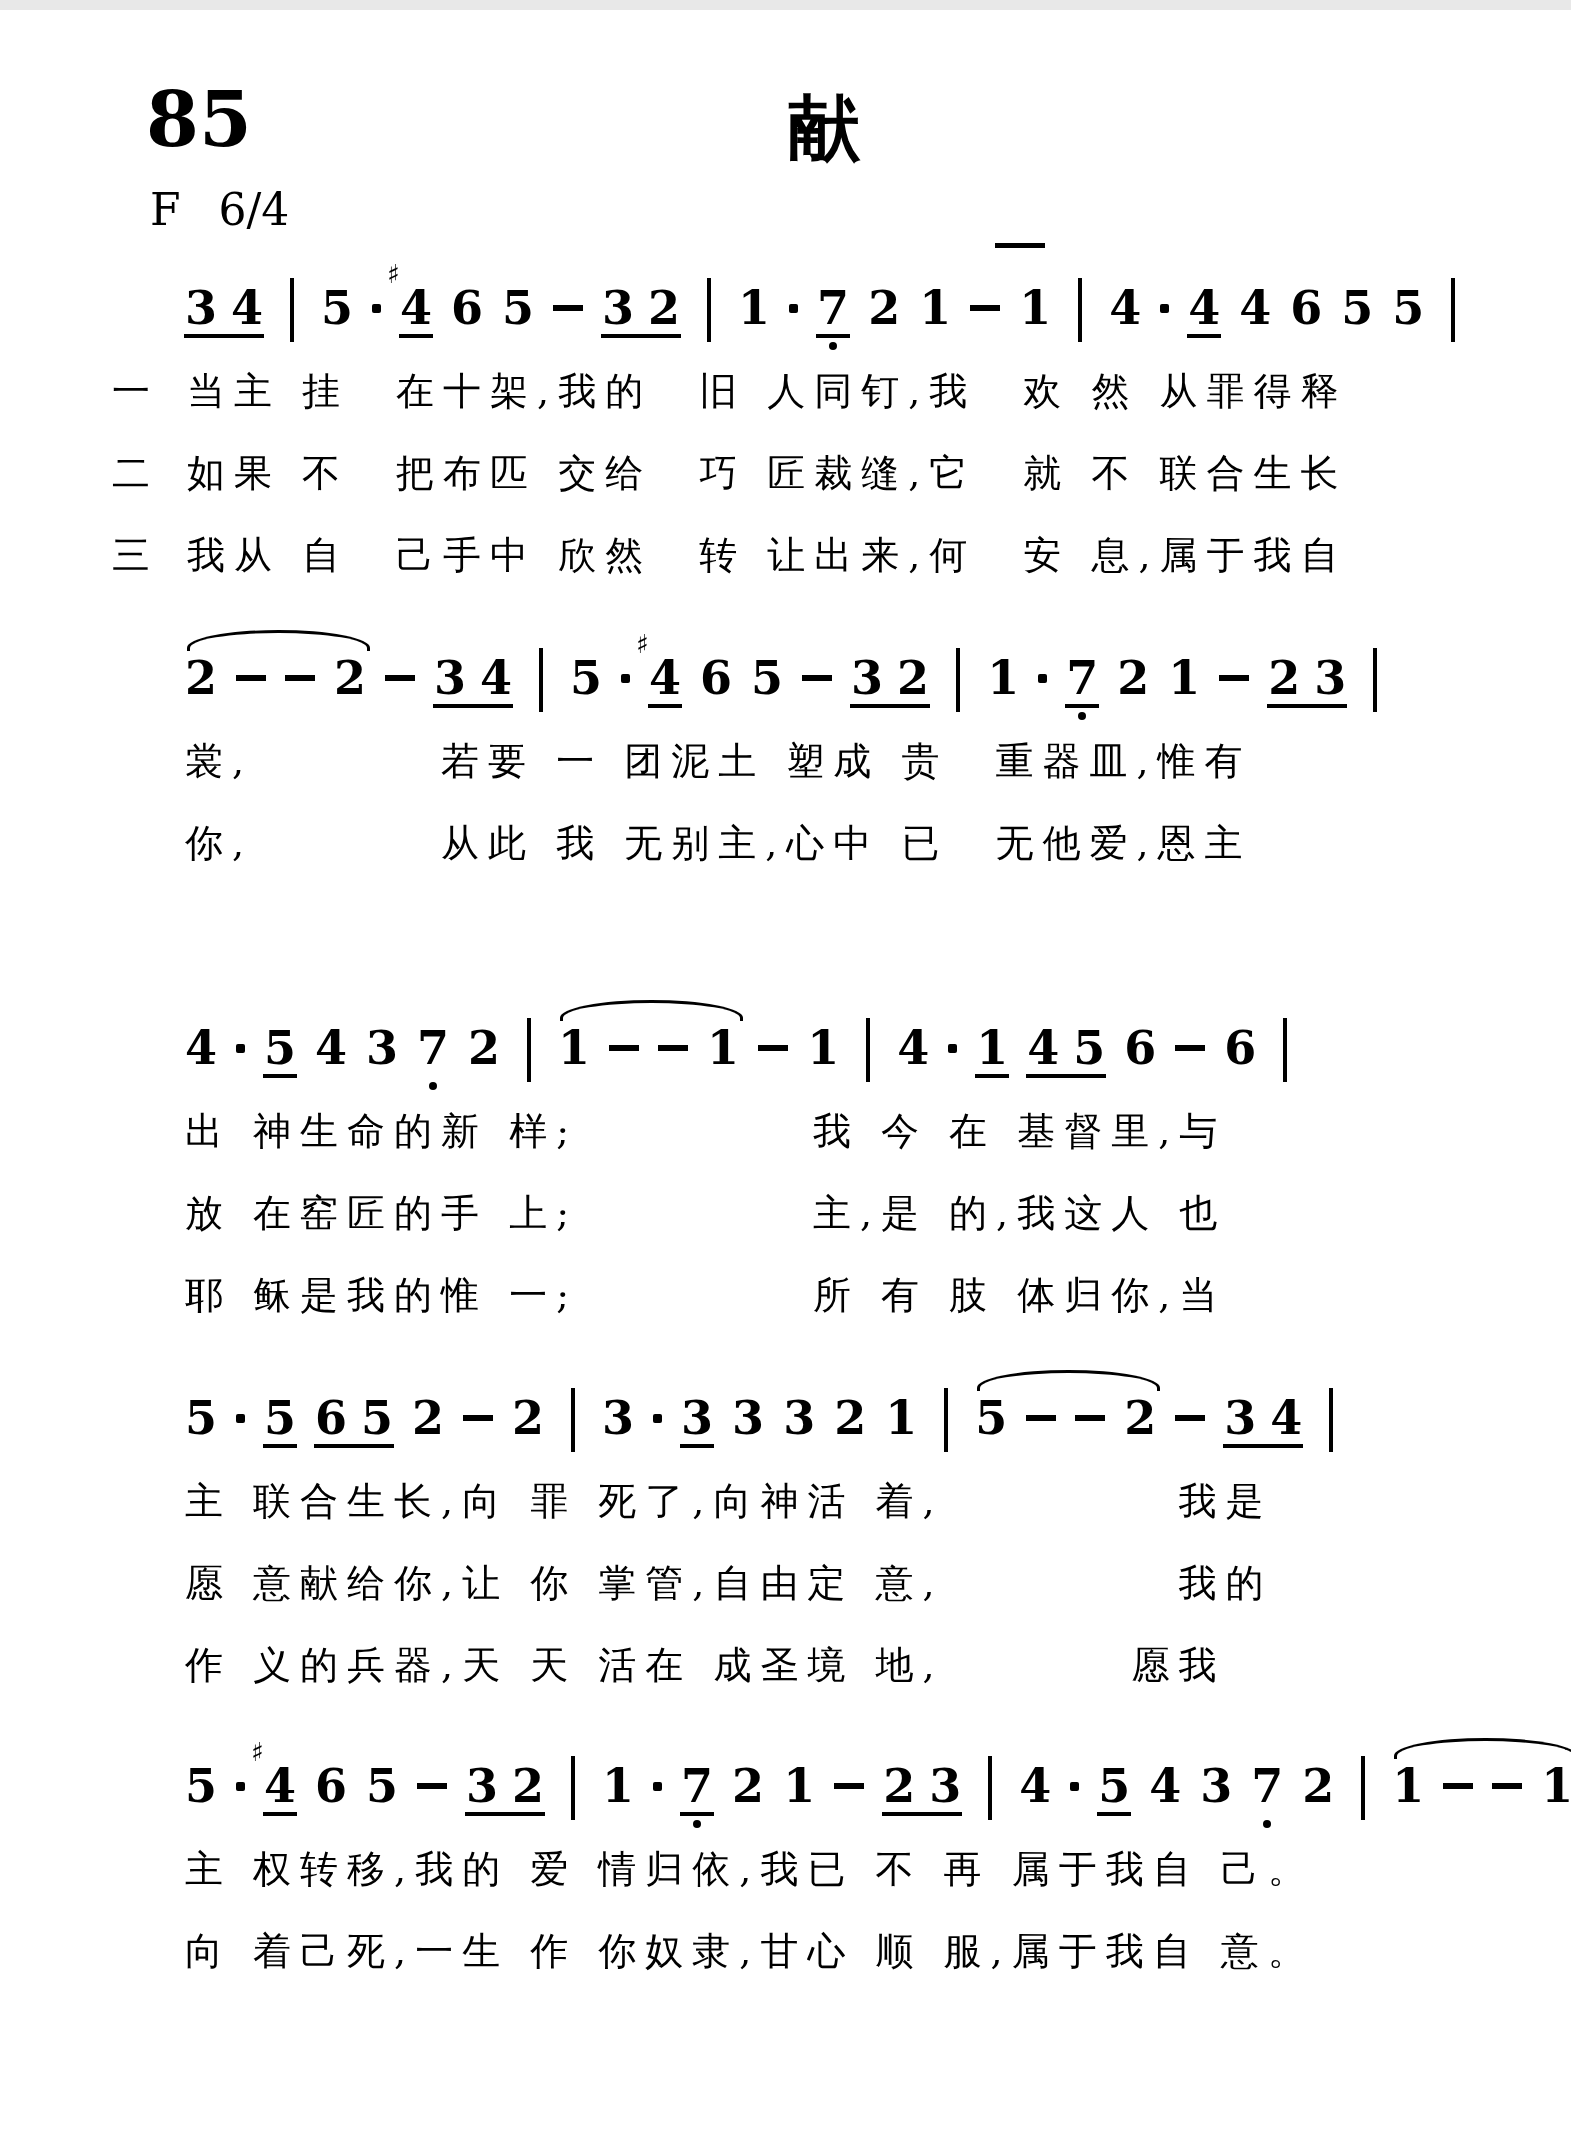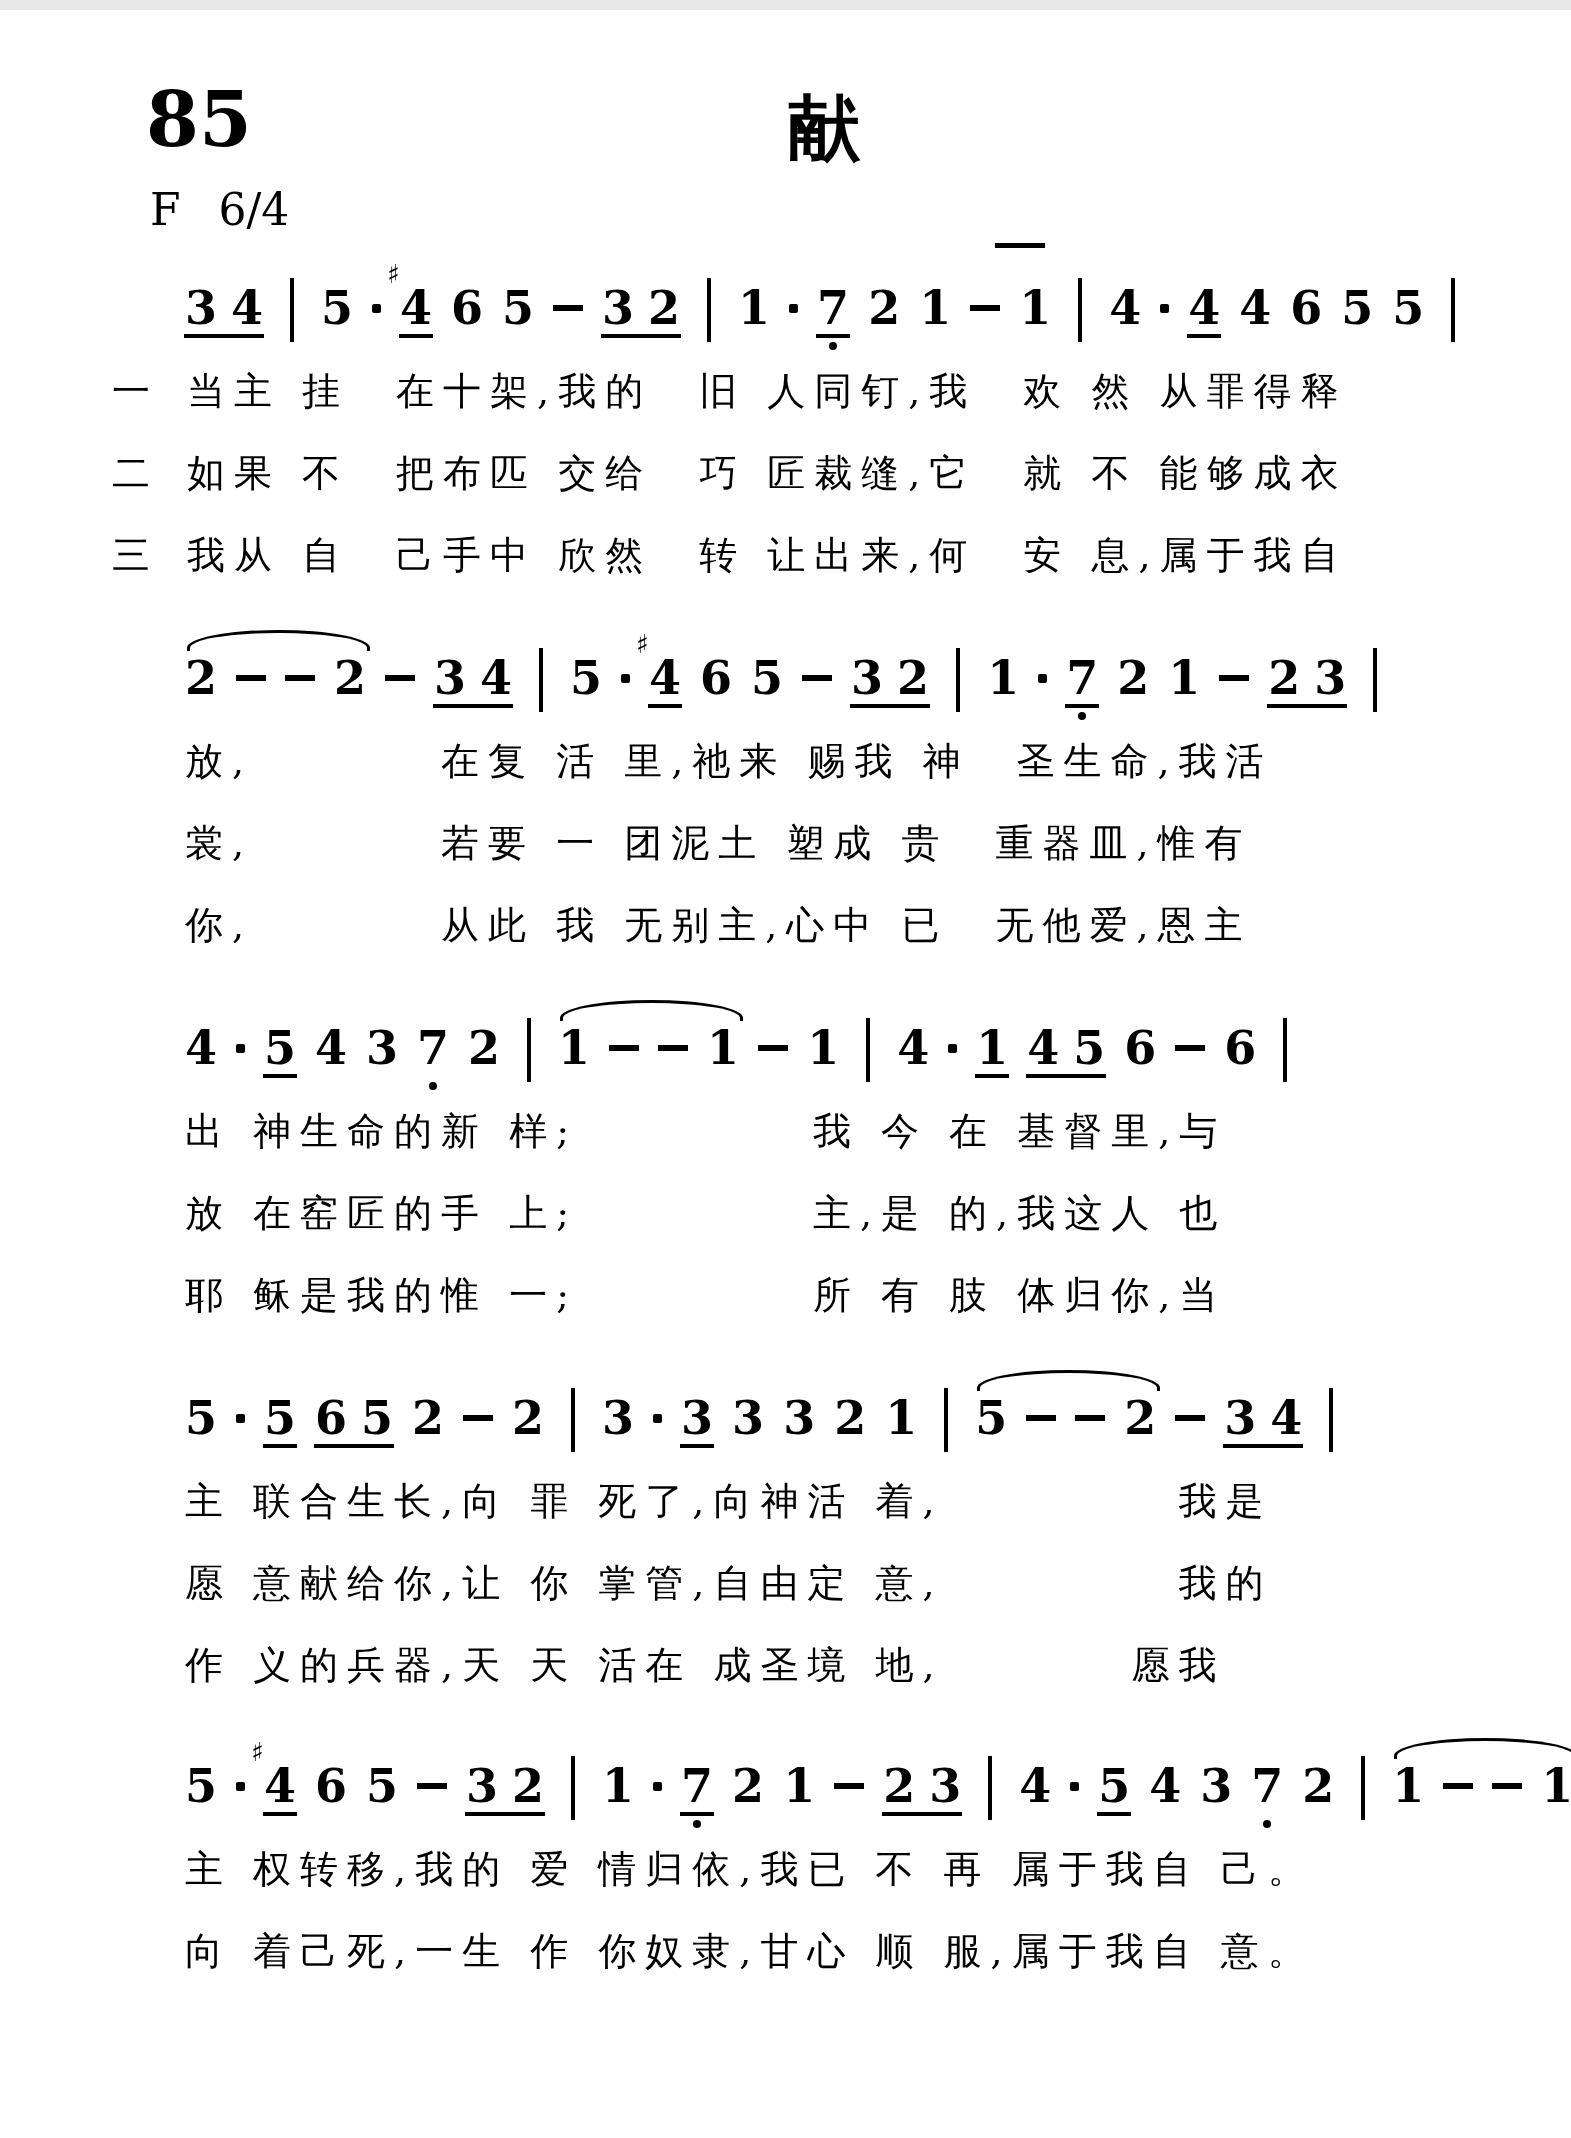--- a/index.html
+++ b/index.html
@@ -80,21 +80,21 @@
           <div class="tok note"><span class="num">4</span></div>
           <div class="tok adot"></div>
           <div class="tok note u"><span class="num">4</span></div>
           <div class="tok note"><span class="num">4</span></div>
           <div class="tok note"><span class="num">6</span></div>
           <div class="tok note"><span class="num">5</span></div>
           <div class="tok note"><span class="num">5</span></div>
           <div class="tok bar"></div>
         </div>
         <div class="lyric-row numbered"><span class="vnum">一</span><span class="ltext">当主 挂　在十架,我的　旧 人同钉,我　欢 然 从罪得释</span></div>
-        <div class="lyric-row numbered"><span class="vnum">二</span><span class="ltext">如果 不　把布匹 交给　巧 匠裁缝,它　就 不 能够成衣</span></div>
+        <div class="lyric-row numbered"><span class="vnum">二</span><span class="ltext">如果 不　把布匹 交给　巧 匠裁缝,它　就 不 联合生长</span></div>
         <div class="lyric-row numbered"><span class="vnum">三</span><span class="ltext">我从 自　己手中 欣然　转 让出来,何　安 息,属于我自</span></div>
       </div>
       <div class="system">
         <div class="music-line">
           <div class="tok note"><span class="num">2</span></div>
           <div class="tok dash"></div>
           <div class="tok dash"></div>
           <div class="tok note"><span class="num">2</span></div>
           <div class="tok dash"></div>
           <div class="tok note u"><span class="num grp">34</span></div>
@@ -110,21 +110,20 @@
           <div class="tok note"><span class="num">1</span></div>
           <div class="tok adot"></div>
           <div class="tok note u ld"><span class="num">7</span></div>
           <div class="tok note"><span class="num">2</span></div>
           <div class="tok note"><span class="num">1</span></div>
           <div class="tok dash"></div>
           <div class="tok note u"><span class="num grp">23</span></div>
           <div class="tok bar"></div>
           <div class="tie" style="left: 2px; width: 177px;"></div>
         </div>
-        <div class="lyric-row"><span class="ltext">放,　　　　在复 活 里,祂来 赐我 神　圣生命,我活</span></div>
         <div class="lyric-row"><span class="ltext">裳,　　　　若要 一 团泥土 塑成 贵　重器皿,惟有</span></div>
         <div class="lyric-row"><span class="ltext">你,　　　　从此 我 无别主,心中 已　无他爱,恩主</span></div>
       </div>
       <div class="system">
         <div class="music-line">
           <div class="tok note"><span class="num">4</span></div>
           <div class="tok adot"></div>
           <div class="tok note u"><span class="num">5</span></div>
           <div class="tok note"><span class="num">4</span></div>
           <div class="tok note"><span class="num">3</span></div>

